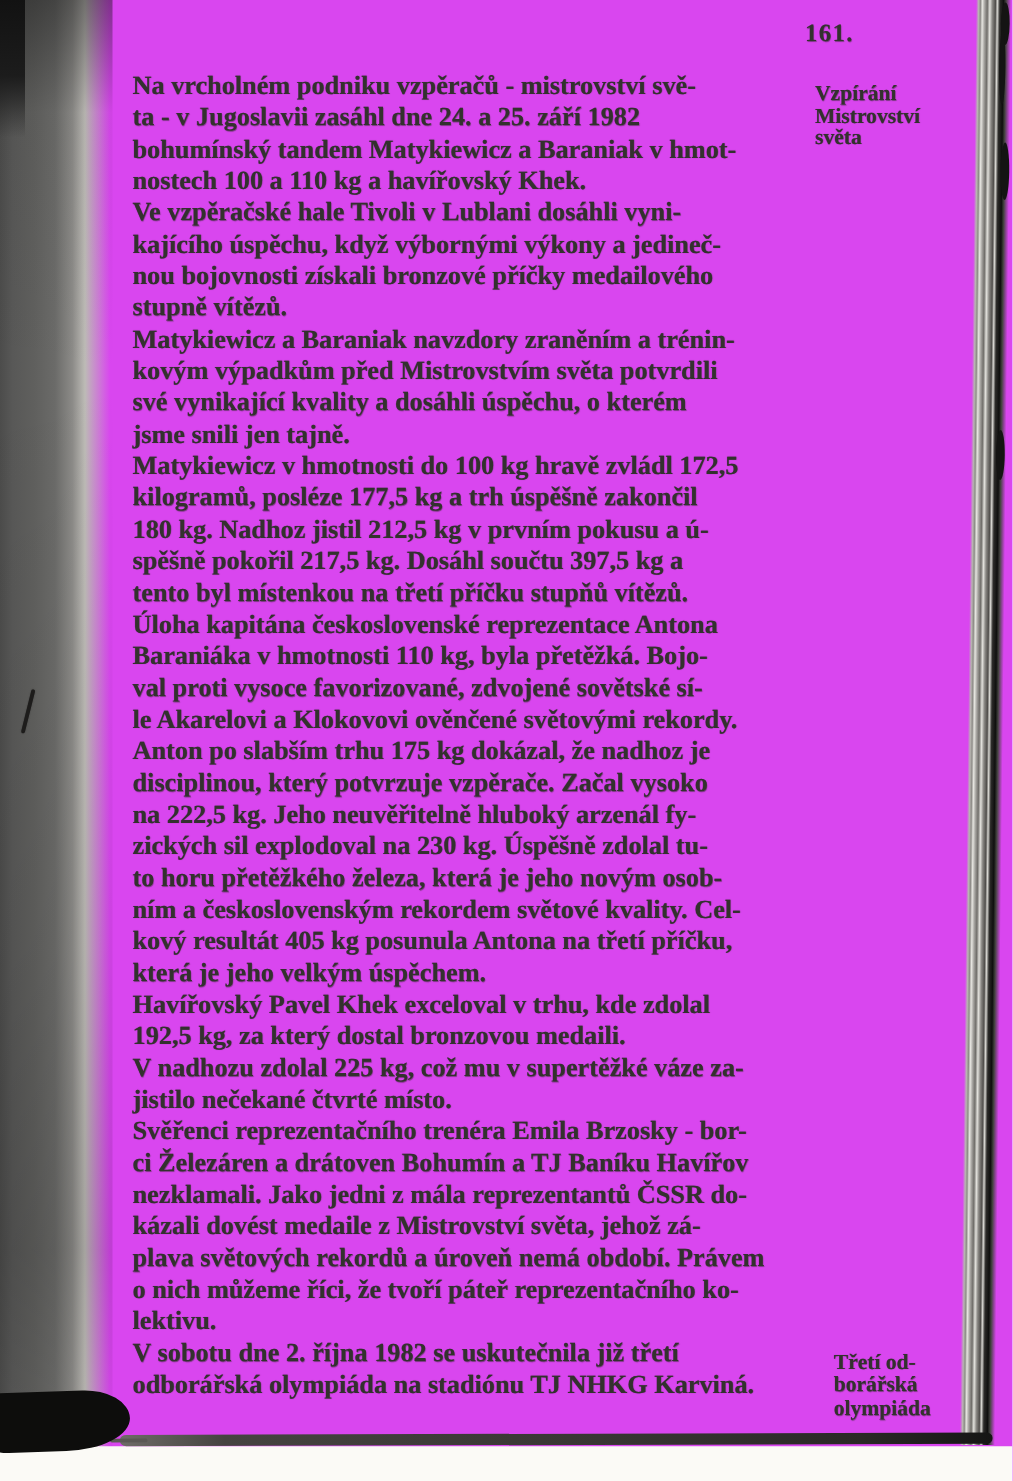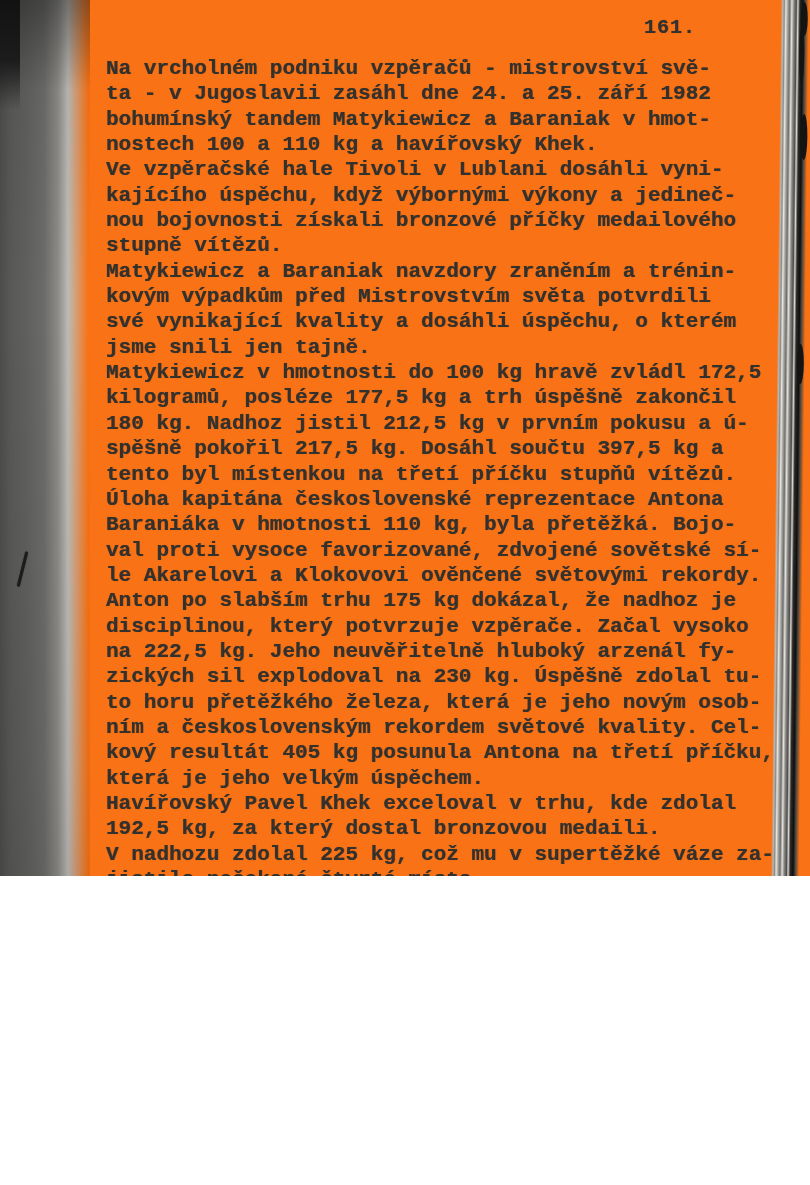--- a/index.html
+++ b/index.html
@@ -1,22 +1,22 @@
 <!DOCTYPE html>
 <html><head>
 <meta charset="utf-8">
 <style>
   html, body { margin: 0; padding: 0; background: #ffffff; }
   .paper {
     position: relative;
     width: 810px;
-    height: 876px;
-    background: #f97316;
+    height: 1185px;
+    background: #d946ef;
     overflow: hidden;
-    font-family: Liberation Mono, monospace;
+    font-family: Liberation Serif, serif;
     color: #33312e;
   }
   
   .gutter {
     position: absolute; left: 0; top: 0; width: 90px; height: 1160px;
     background: linear-gradient(90deg,
       #4c4c4b 0px, #585857 10px, #60605e 28px, #6b6b69 44px,
       #8c8b88 58px, #bdbbb6 68px, rgba(241,240,235,0) 88px);
   }
   .gutter::after { 
@@ -149,17 +149,20 @@
 Svěřenci reprezentačního trenéra Emila Brzosky - bor-
 ci Železáren a drátoven Bohumín a TJ Baníku Havířov
 nezklamali. Jako jedni z mála reprezentantů ČSSR do-
 kázali dovést medaile z Mistrovství světa, jehož zá-
 plava světových rekordů a úroveň nemá období. Právem
 o nich můžeme říci, že tvoří páteř reprezentačního ko-
 lektivu.
 V sobotu dne 2. října 1982 se uskutečnila již třetí
 odborářská olympiáda na stadiónu TJ NHKG Karviná.</div>
 
+  <div class="margin-note note-top ink">Vzpírání
+Mistrovství
+světa</div>
 
   <div class="margin-note note-bottom ink">Třetí od-
 borářská
 olympiáda</div>
 </div>
 
 </body></html>

